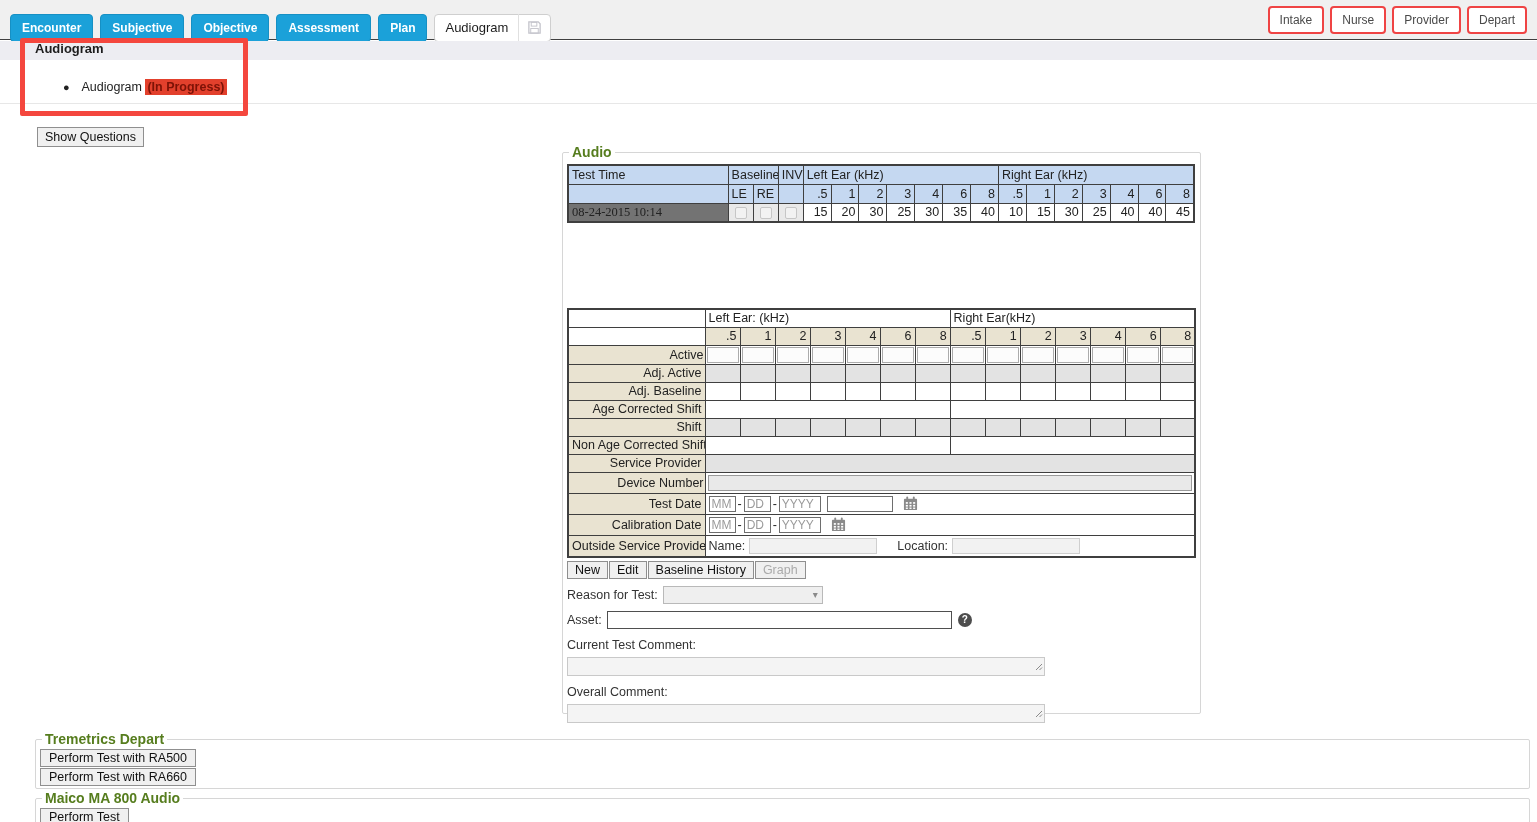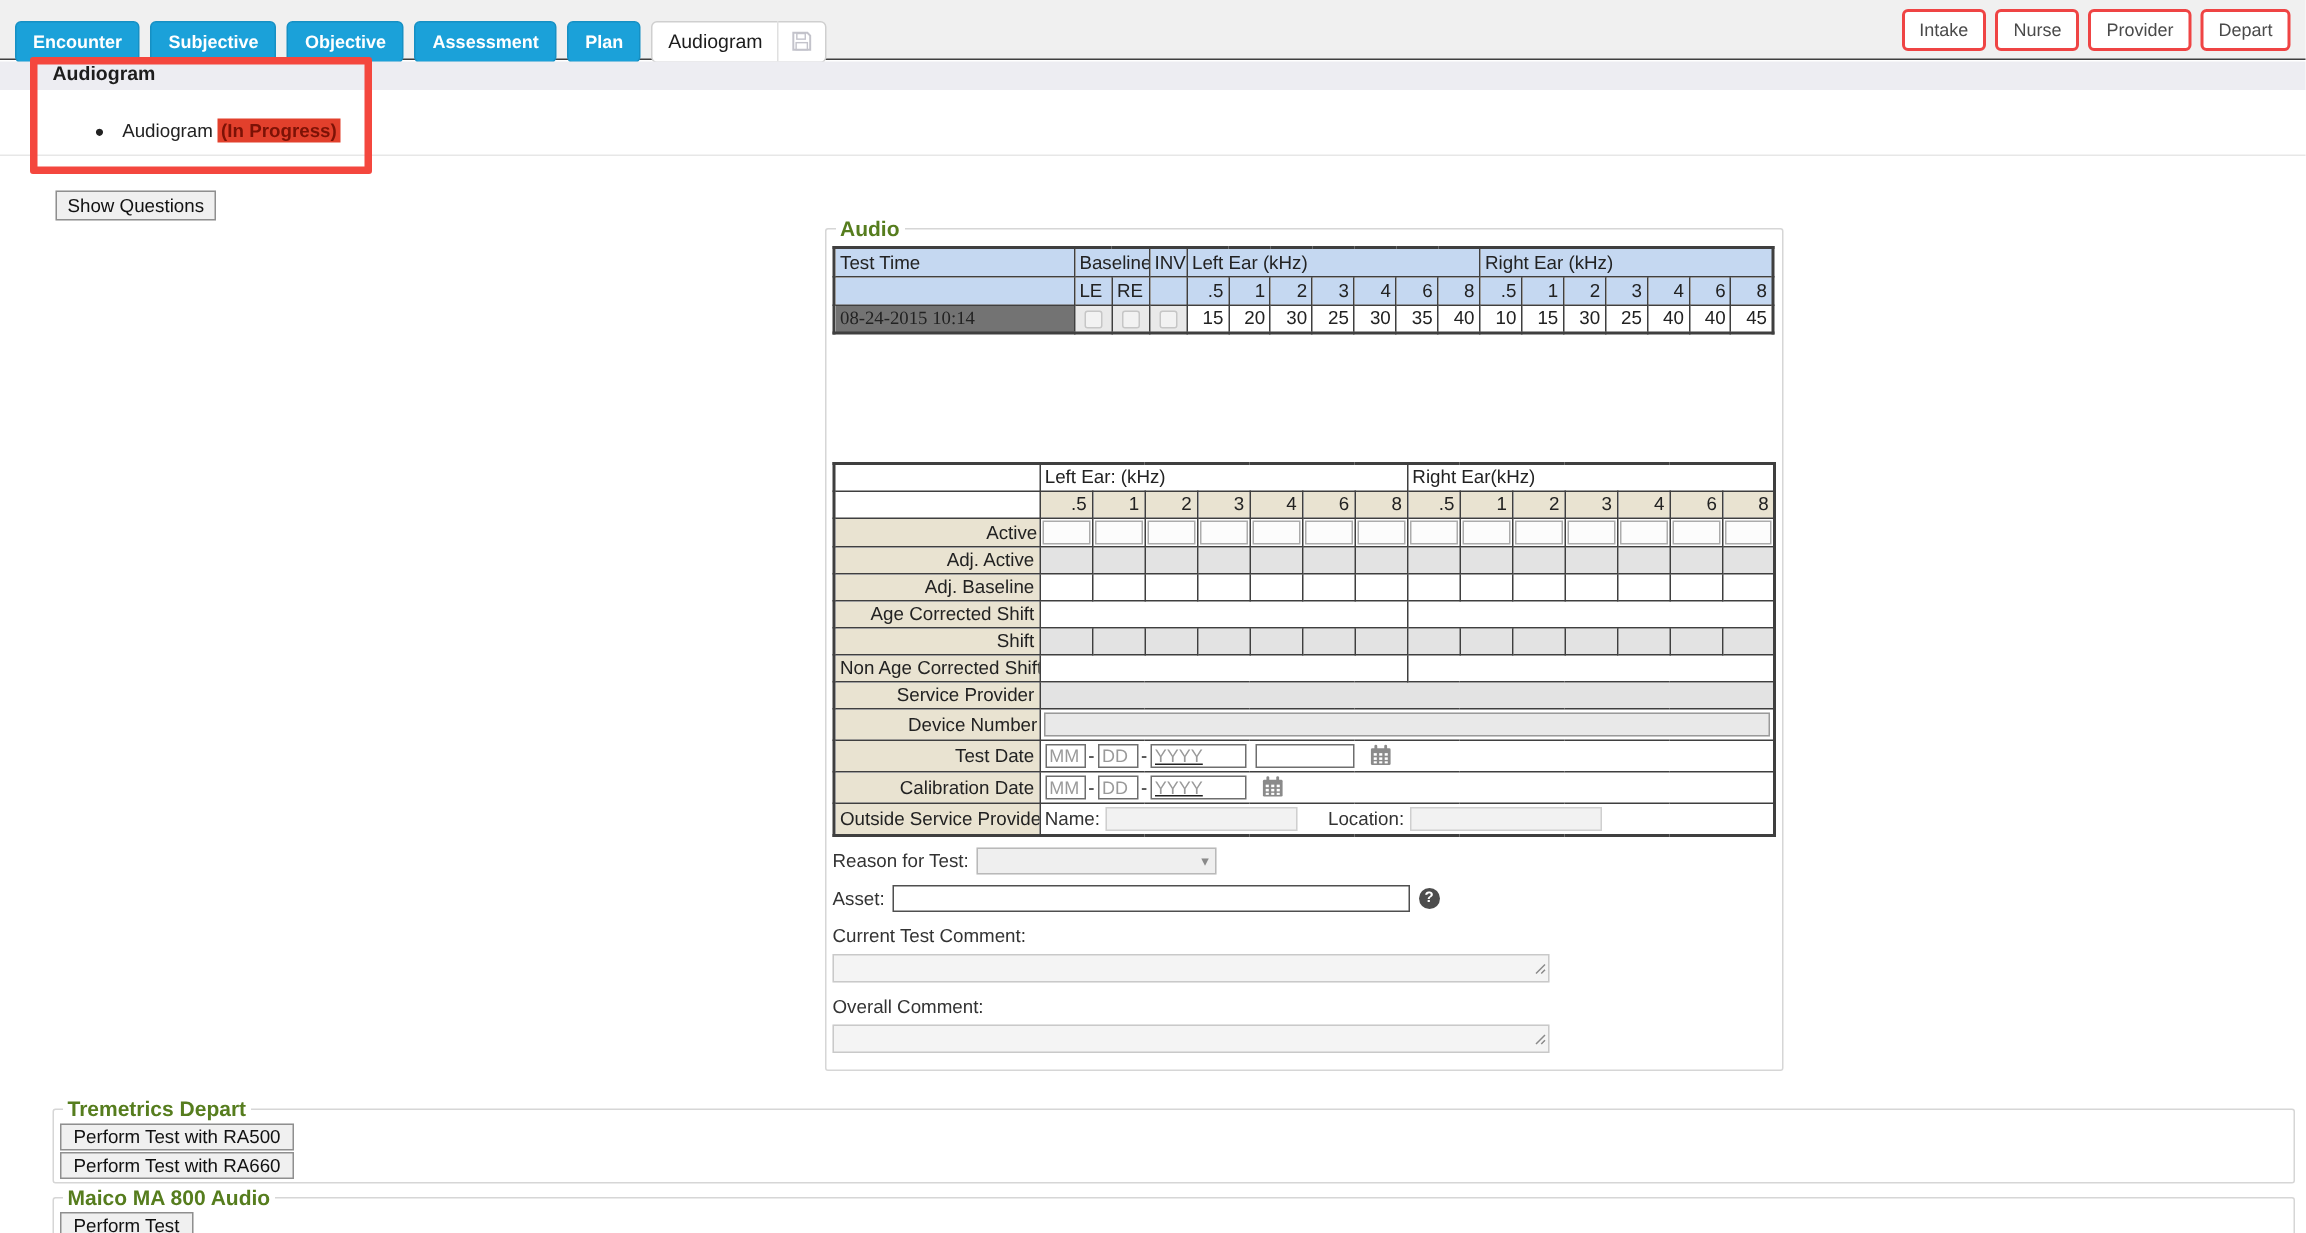--- a/index.html
+++ b/index.html
@@ -35,21 +35,21 @@
     border:5px solid #f4473e; border-radius:2px; pointer-events:none; }
 
   .show-q { position:absolute; left:37px; top:127px; }
   .stdbtn { background:#f0f0f0; border:1px solid #8f8f8f; font-size:12.5px;
     color:#111; padding:2px 7px; cursor:pointer; font-family:"Liberation Sans",sans-serif; }
   .stdbtn:disabled,.stdbtn.disabled { color:#aaa; }
 
   
   fieldset { border:1px solid #d6d6d6; border-radius:2px; }
   legend { font-size:14px; font-weight:bold; color:#567d1e; padding:0 3px; margin-left:2px; }
-  .audio-fs { position:absolute; left:550px; top:144px; width:637px; height:570px; padding:2px 4px; }
+  .audio-fs { position:absolute; left:562px; top:144px; width:637px; height:570px; padding:2px 4px; }
 
   table { border-collapse:collapse; table-layout:fixed; }
   .t1 { width:628px; border:2px solid #3f3f3f; margin-top:2px; }
   .t1 td, .t1 th { border:1px solid #3f3f3f; height:19px; font-size:12.5px; font-weight:normal;
     padding:0 3px; overflow:hidden; white-space:nowrap; }
   .t1 .hdr { background:#c5d8f1; text-align:left; }
   .t1 .num-h { background:#c5d8f1; text-align:right; }
   .t1 .datecell { background:#737373;font-family:Liberation Serif, serif; }
   .t1 .chkcell { background:#e9e9e9; text-align:center; }
   .t1 .val { background:#fff; text-align:right; }
@@ -65,21 +65,21 @@
   .t2 .gray { background:#e3e3e3; }
   .t2 .white { background:#fff; }
   .t2 .inputrow td { padding:1px; }
   .cellbox { height:16px; border:1px solid #ababab; background:#fcfcfc; }
   .wideinput { height:16px; border:1px solid #9a9a9a; background:#e9e9e9; }
 
   .dateline { display:flex; align-items:center; gap:2px; padding:2px 0; }
   .dateline input { border:1px solid #6e6e6e; height:16px; font-size:12px; padding:0 2px;
     font-family:"Liberation Sans",sans-serif; color:#222; }
   .dateline input::placeholder { color:#9a9a9a; }
-  .in-mm { width:27px; } .in-dd { width:27px; } .in-yy { width:64px;text-decoration:underline; } .in-extra { width:66px; margin-left:4px; }
+  .in-mm { width:27px; } .in-dd { width:27px; } .in-yy { width:42px; } .in-extra { width:66px; margin-left:4px; }
   .cal { margin-left:8px; display:inline-flex; }
 
   .osp { display:flex; align-items:center; gap:4px; padding:2px 0; font-size:12.5px; color:#333; }
   .osp input { background:#f2f2f2; border:1px solid #cfcfcf; height:16px; width:128px; }
   .osp .loc { margin-left:16px; }
 
   .btnrow { display:flex; margin-top:3px; }
   .btnrow .stdbtn { margin-right:1px; padding:1px 7px; font-size:12.5px; }
 
   .formline { display:flex; align-items:center; margin-top:7px; font-size:12.5px; color:#333; }
@@ -410,20 +410,26 @@
           <span>Name:</span>
           <input style="">
           <span class="loc">Location:</span>
           <input style="">
         </div>
       </td>
     </tr>
   </tbody>
     </table>
 
+  <div class="btnrow">
+    <button class="stdbtn">New</button>
+    <button class="stdbtn">Edit</button>
+    <button class="stdbtn">Baseline History</button>
+    <button class="stdbtn disabled">Graph</button>
+  </div>
 
   <div class="formline">
     <span>Reason for Test:</span>
     <div class="fake-select">
       <span class="chev">▾</span>
     </div>
   </div>
   <div class="formline">
     <span>Asset:</span>
     <input class="asset-input" style="">

